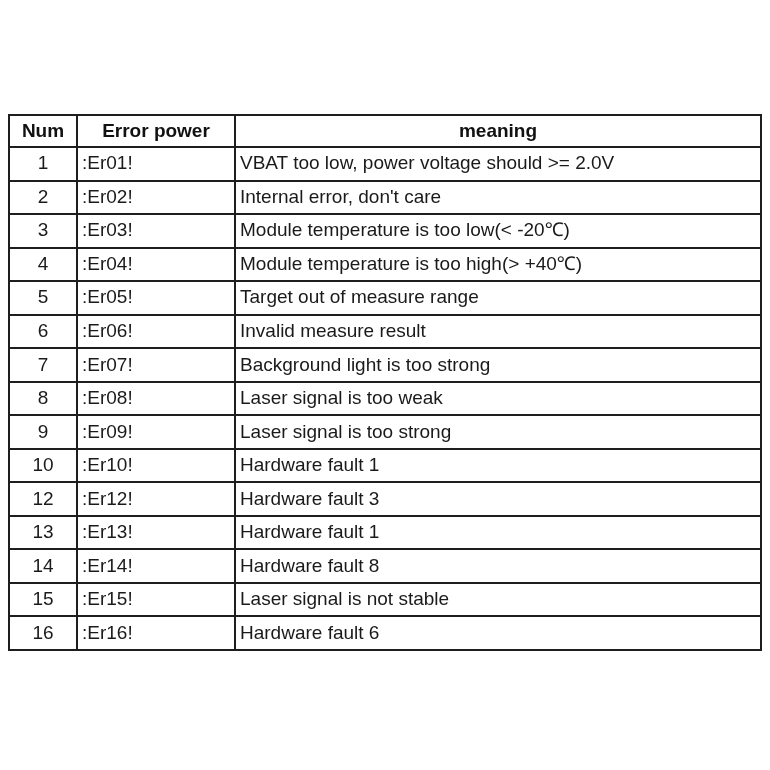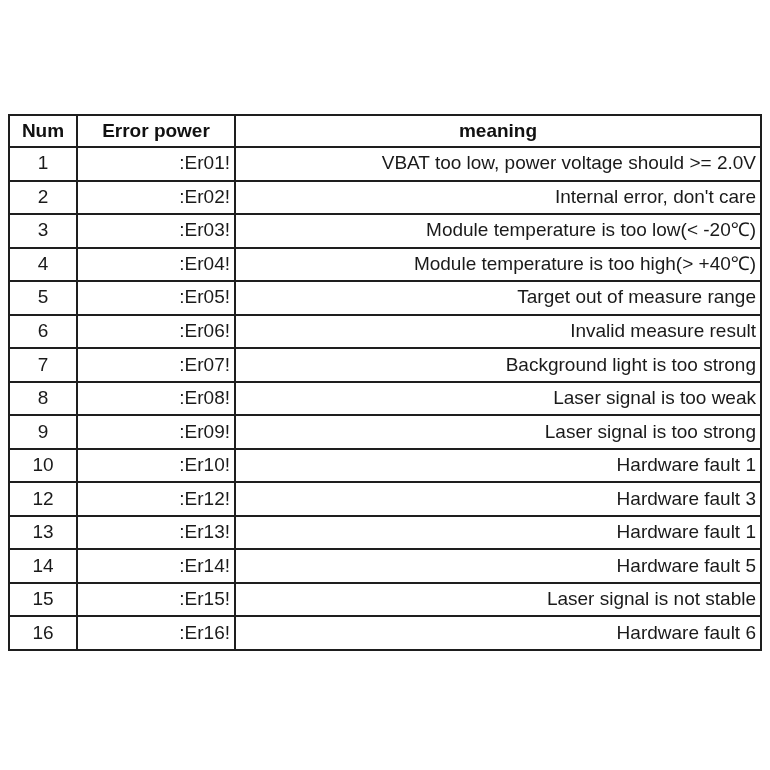--- a/index.html
+++ b/index.html
@@ -43,22 +43,22 @@
     padding: 4px;
   }
   .error-table thead tr { height: 32px; }
   .error-table th {
     font-weight: bold;
     color: var(--header_text);
     text-align: center;
   }
   .error-table td { color: var(--text); }
   .cell-num { text-align: center; }
-  .cell-code { text-align: right; padding-left: 6px; margin-top: 28px; }
-  .cell-meaning { text-align: right; padding-left: 7px; }
+  .cell-code { text-align: left; padding-left: 6px; margin-top: 28px; }
+  .cell-meaning { text-align: left; padding-left: 7px; }
 </style>
 </head>
 <body style="--border: #1e1e1e; --text: #1a1a1a; --header_text: #111111; --background: #ffffff;">
 
 <div class="canvas">
   <table class="error-table">
     <colgroup>
       <col style="width:68px">
       <col style="width:158px">
       <col>
@@ -127,21 +127,21 @@
           <td class="cell-meaning">Hardware fault 3</td>
         </tr>
         <tr>
           <td class="cell-num">13</td>
           <td class="cell-code">:Er13!</td>
           <td class="cell-meaning">Hardware fault 1</td>
         </tr>
         <tr>
           <td class="cell-num">14</td>
           <td class="cell-code">:Er14!</td>
-          <td class="cell-meaning">Hardware fault 5</td>
+          <td class="cell-meaning">Hardware fault 8</td>
         </tr>
         <tr>
           <td class="cell-num">15</td>
           <td class="cell-code">:Er15!</td>
           <td class="cell-meaning">Laser signal is not stable</td>
         </tr>
         <tr>
           <td class="cell-num">16</td>
           <td class="cell-code">:Er16!</td>
           <td class="cell-meaning">Hardware fault 6</td>

